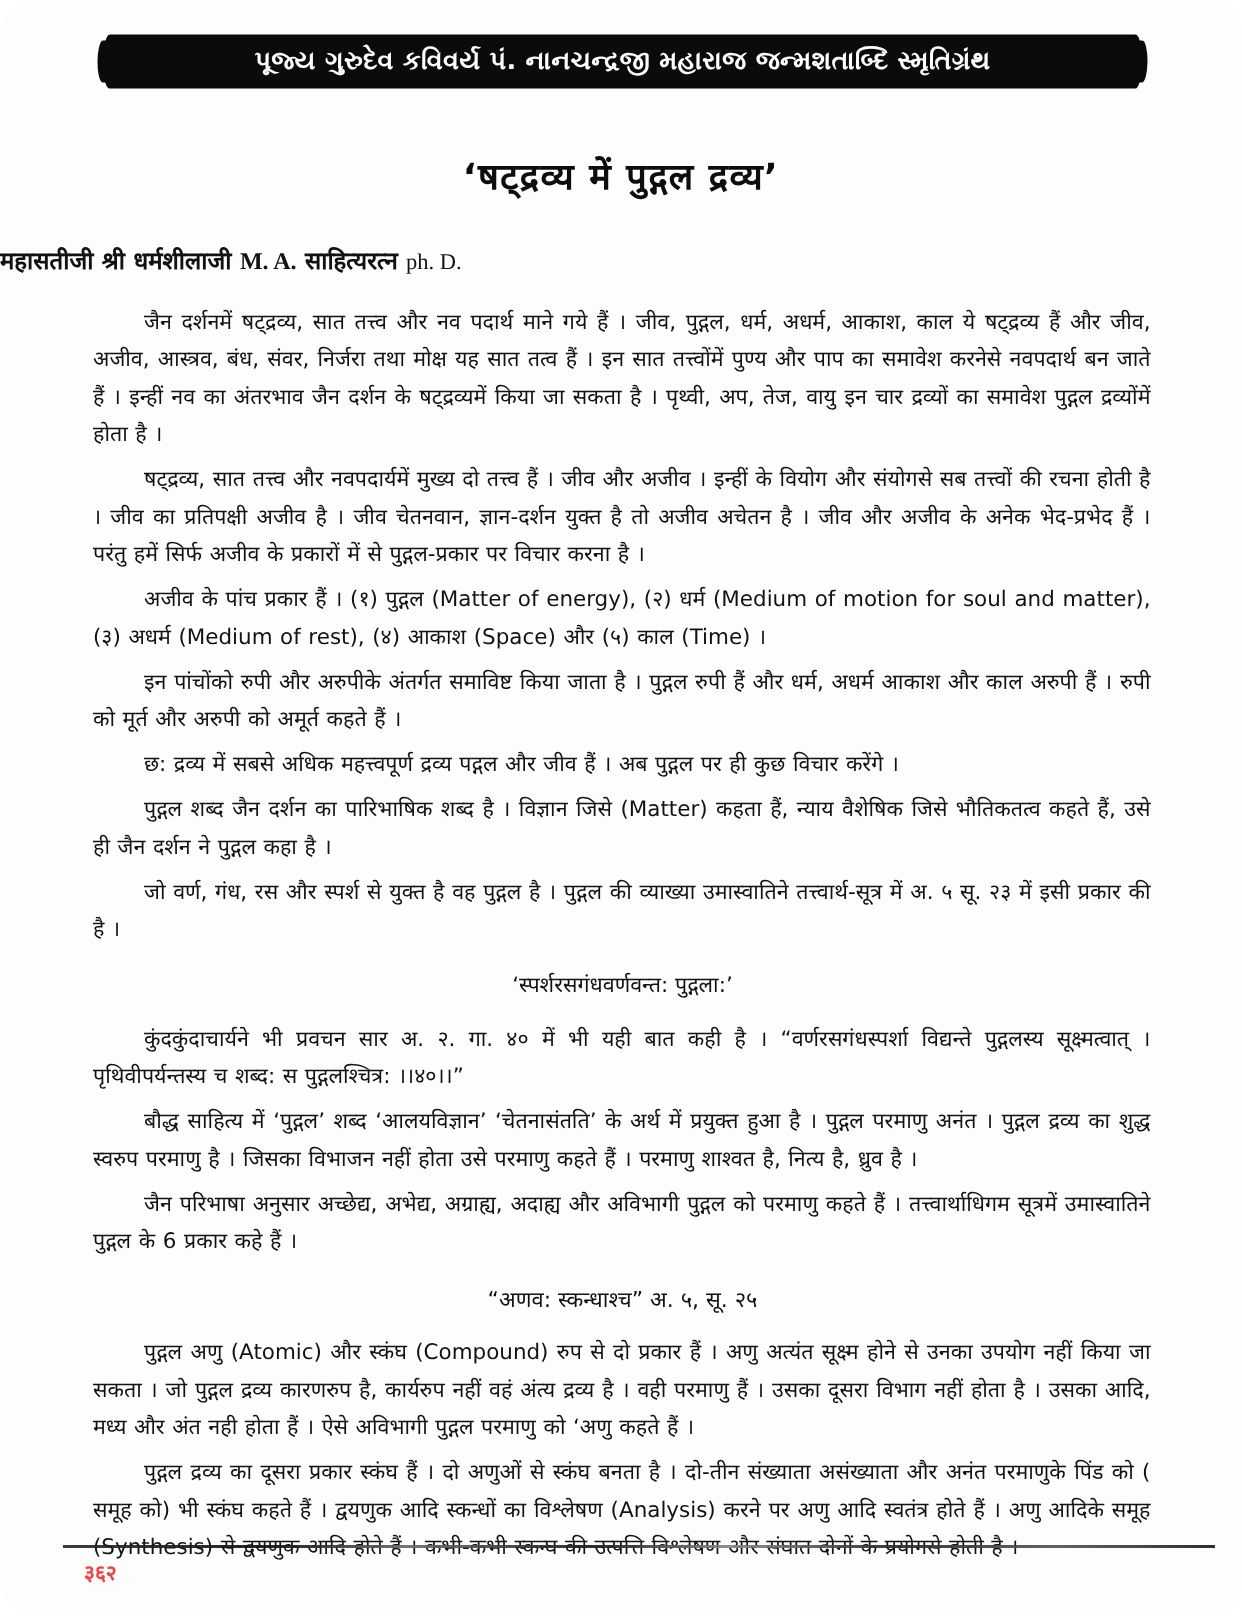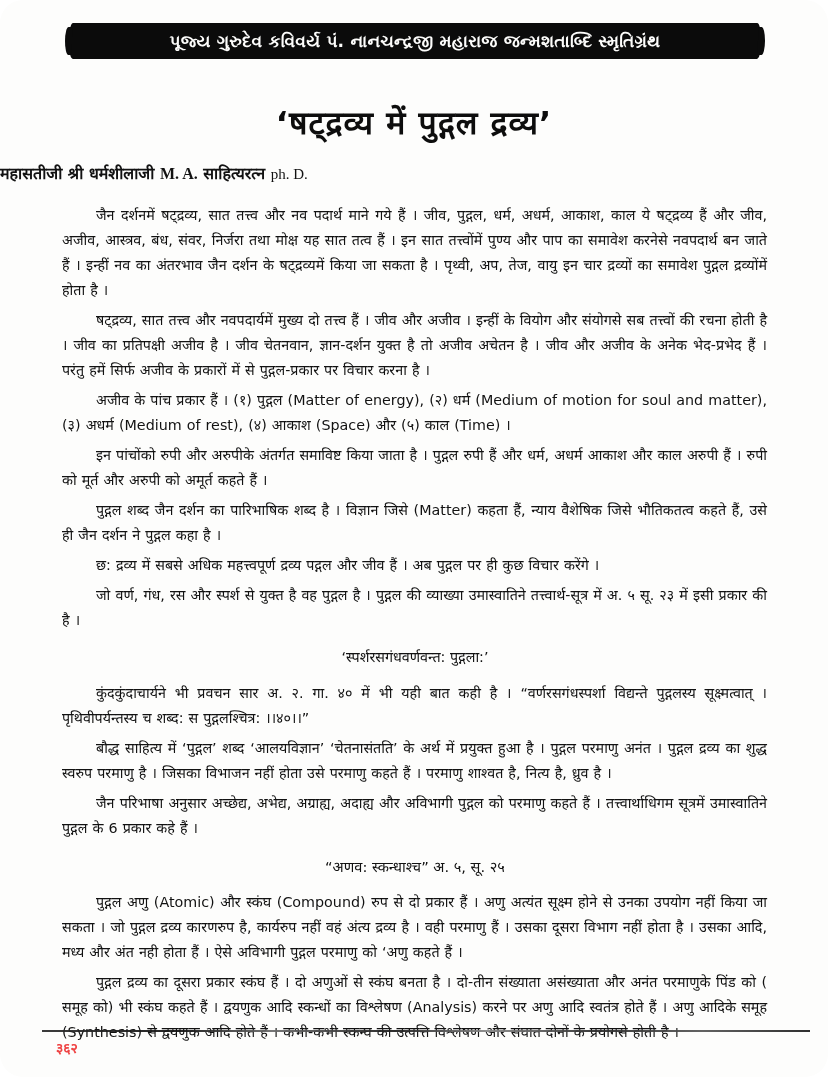--- a/index.html
+++ b/index.html
@@ -66,21 +66,21 @@
   }
 
   
   .title {
     position: absolute;
     top: 100px;
     left: 0;
     width: 828px;
     text-align: center;
     font-family: "DejaVu Sans", "Liberation Sans", sans-serif;
-    font-size: 32px;
+    font-size: 24px;
     font-weight: 700;
     letter-spacing: 1px;
     color: #0d0d0d;
   }
 
   .byline {
     position: absolute;
     top: 162px;
     left: 0;
     width: 828px;
@@ -204,22 +204,22 @@
     <span>साहित्यरत्न</span>
     <span class="phd">ph. D.</span>
   </div>
 
   <div class="body-col">
 
     <p class="para">जैन दर्शनमें षट्द्रव्य, सात तत्त्व और नव पदार्थ माने गये हैं । जीव, पुद्गल, धर्म, अधर्म, आकाश, काल ये षट्द्रव्य हैं और जीव, अजीव, आस्त्रव, बंध, संवर, निर्जरा तथा मोक्ष यह सात तत्व हैं । इन सात तत्त्वोंमें पुण्य और पाप का समावेश करनेसे नवपदार्थ बन जाते हैं । इन्हीं नव का अंतरभाव जैन दर्शन के षट्द्रव्यमें किया जा सकता है । पृथ्वी, अप, तेज, वायु इन चार द्रव्यों का समावेश पुद्गल द्रव्योंमें होता है ।</p>
     <p class="para">षट्द्रव्य, सात तत्त्व और नवपदार्यमें मुख्य दो तत्त्व हैं । जीव और अजीव । इन्हीं के वियोग और संयोगसे सब तत्त्वों की रचना होती है । जीव का प्रतिपक्षी अजीव है । जीव चेतनवान, ज्ञान-दर्शन युक्त है तो अजीव अचेतन है । जीव और अजीव के अनेक भेद-प्रभेद हैं । परंतु हमें सिर्फ अजीव के प्रकारों में से पुद्गल-प्रकार पर विचार करना है ।</p>
     <p class="para">अजीव के पांच प्रकार हैं । (१) पुद्गल (Matter of energy), (२) धर्म (Medium of motion for soul and matter), (३) अधर्म (Medium of rest), (४) आकाश (Space) और (५) काल (Time) ।</p>
     <p class="para">इन पांचोंको रुपी और अरुपीके अंतर्गत समाविष्ट किया जाता है । पुद्गल रुपी हैं और धर्म, अधर्म आकाश और काल अरुपी हैं । रुपी को मूर्त और अरुपी को अमूर्त कहते हैं ।</p>
+    <p class="para">छ: द्रव्य में सबसे अधिक महत्त्वपूर्ण द्रव्य पद्गल और जीव हैं । अब पुद्गल पर ही कुछ विचार करेंगे ।</p>
     <p class="para">पुद्गल शब्द जैन दर्शन का पारिभाषिक शब्द है । विज्ञान जिसे (Matter) कहता हैं, न्याय वैशेषिक जिसे भौतिकतत्व कहते हैं, उसे ही जैन दर्शन ने पुद्गल कहा है ।</p>
-    <p class="para">छ: द्रव्य में सबसे अधिक महत्त्वपूर्ण द्रव्य पद्गल और जीव हैं । अब पुद्गल पर ही कुछ विचार करेंगे ।</p>
     <p class="para">जो वर्ण, गंध, रस और स्पर्श से युक्त है वह पुद्गल है । पुद्गल की व्याख्या उमास्वातिने तत्त्वार्थ-सूत्र में अ. ५ सू. २३ में इसी प्रकार की है ।</p>
 
     <p class="verse">‘स्पर्शरसगंधवर्णवन्त: पुद्गला:’</p>
 
     <p class="para">कुंदकुंदाचार्यने भी प्रवचन सार अ. २. गा. ४० में भी यही बात कही है । “वर्णरसगंधस्पर्शा विद्यन्ते पुद्गलस्य सूक्ष्मत्वात् । पृथिवीपर्यन्तस्य च शब्द: स पुद्गलश्चित्र: ।।४०।।”</p>
     <p class="para">बौद्ध साहित्य में ‘पुद्गल’ शब्द ‘आलयविज्ञान’ ‘चेतनासंतति’ के अर्थ में प्रयुक्त हुआ है । पुद्गल परमाणु अनंत । पुद्गल द्रव्य का शुद्ध स्वरुप परमाणु है । जिसका विभाजन नहीं होता उसे परमाणु कहते हैं । परमाणु शाश्वत है, नित्य है, ध्रुव है ।</p>
     <p class="para">जैन परिभाषा अनुसार अच्छेद्य, अभेद्य, अग्राह्य, अदाह्य और अविभागी पुद्गल को परमाणु कहते हैं । तत्त्वार्थाधिगम सूत्रमें उमास्वातिने पुद्गल के 6 प्रकार कहे हैं ।</p>
 
     <p class="verse-sutra">“अणव: स्कन्धाश्च” अ. ५, सू. २५</p>
 

